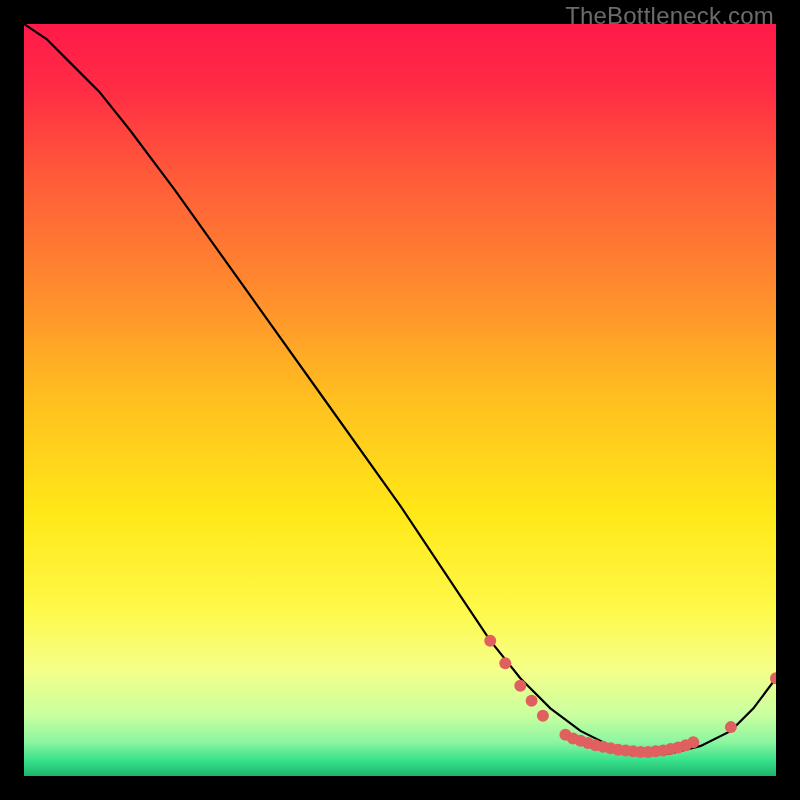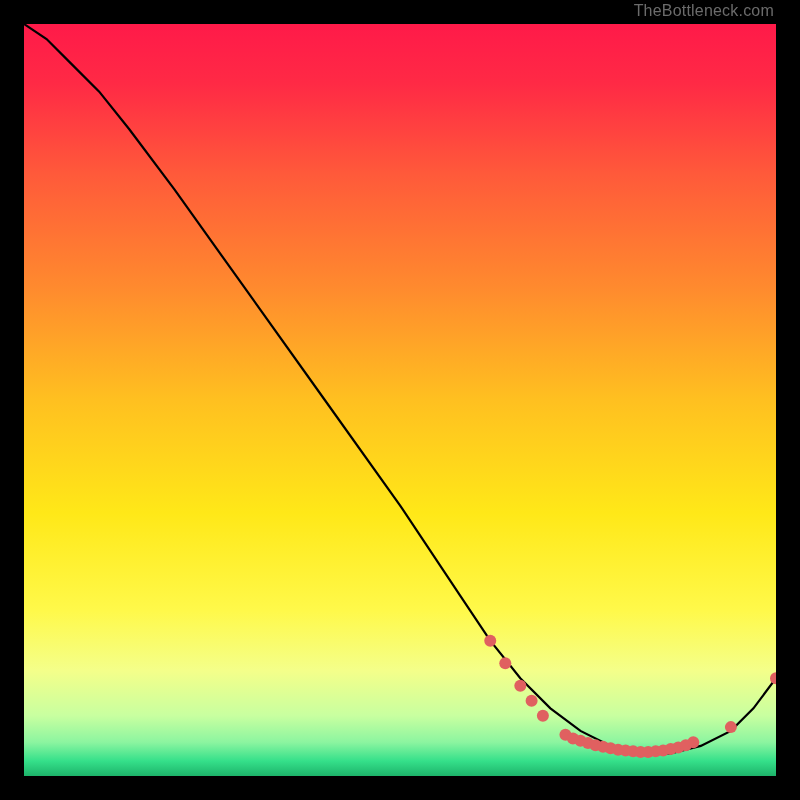--- a/index.html
+++ b/index.html
@@ -23,21 +23,21 @@
     left: 0;
     top: 0;
     width: 752px;
     height: 752px;
   }
   .watermark {
     position: absolute;
     top: 2px;
     right: 26px;
     font-family: Arial, Helvetica, sans-serif;
-    font-size: 16px;
+    font-size: 24px;
     color: #6b6b6b;
     letter-spacing: 0.2px;
   }
   svg { display: block; }
 </style>
 </head>
 <body>
 
 <div class="frame">
   <svg class="plot" viewBox="0 0 752 752" preserveAspectRatio="none">

